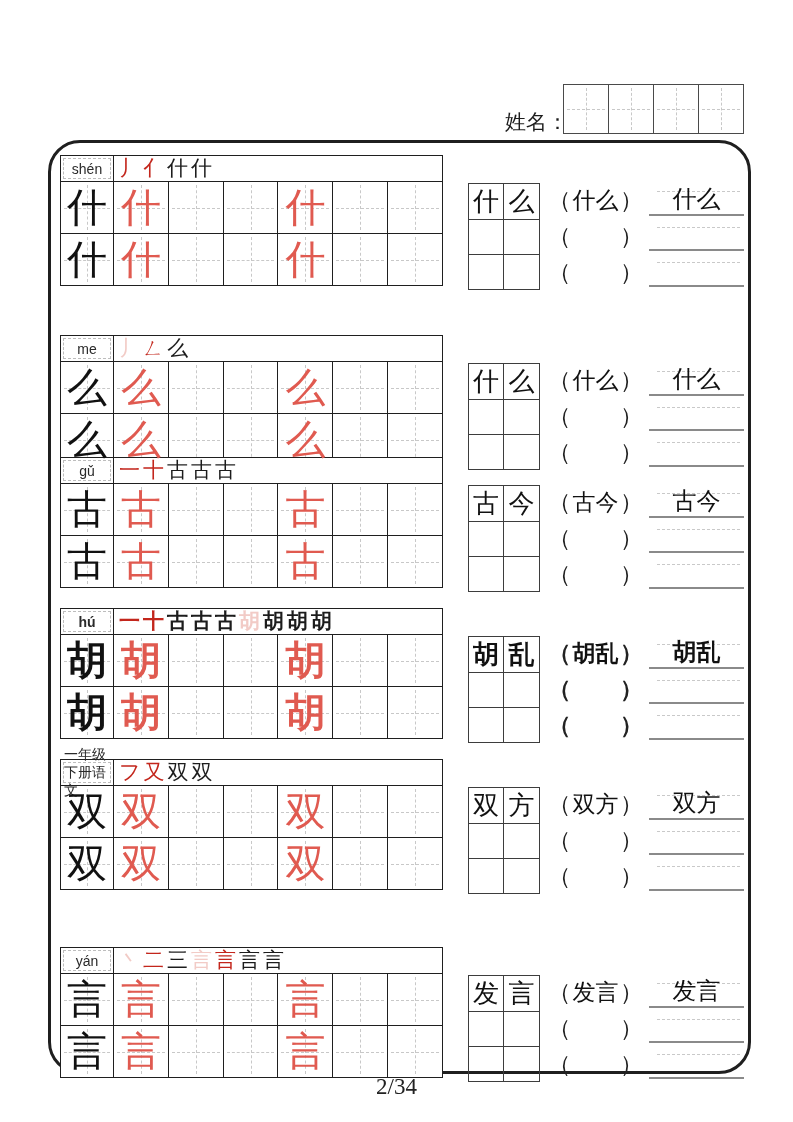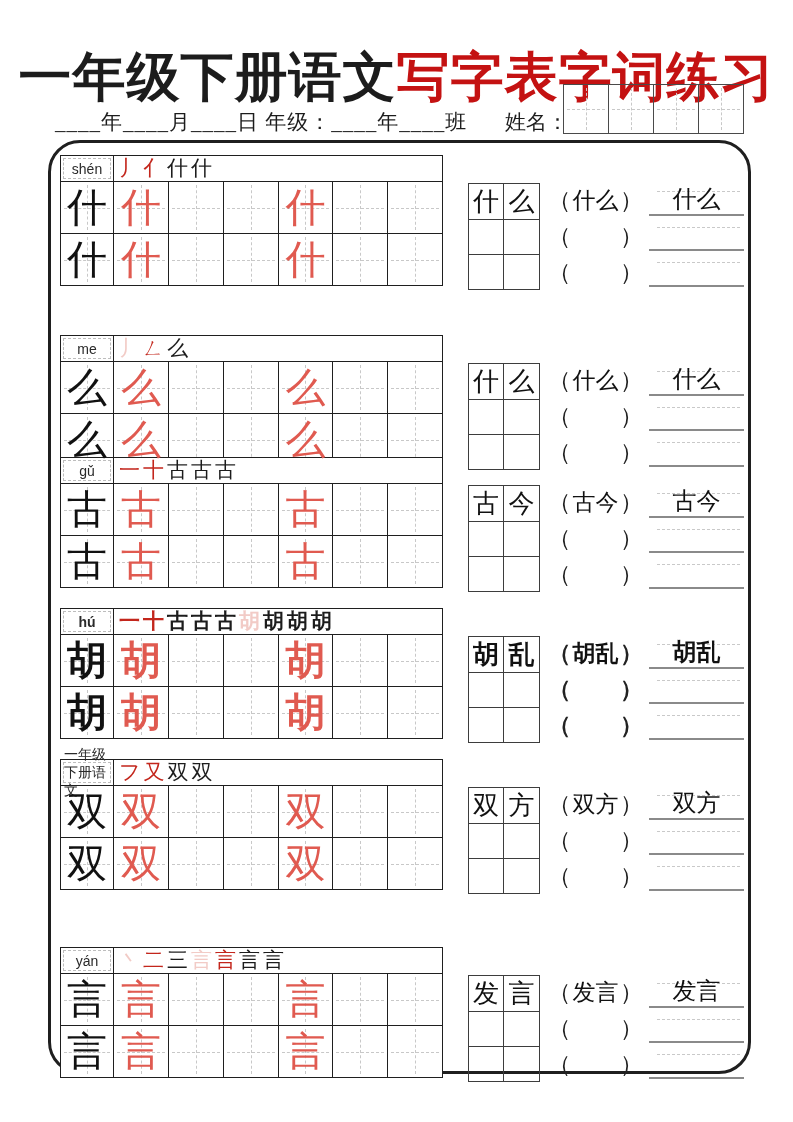--- a/index.html
+++ b/index.html
@@ -21,21 +21,21 @@
   .cross::before{content:"";position:absolute;left:3px;right:3px;top:50%;border-top:1px dashed #c8c8c8;}
   .cross::after{content:"";position:absolute;top:3px;bottom:3px;left:50%;border-left:1px dashed #c8c8c8;}
 
   
   .sheet{position:absolute;left:48px;top:140px;width:697px;height:928px;
          border:3px solid #1f1f1f;border-radius:32px;}
   .section{position:absolute;left:0;width:100%;height:151px;}
 
   
   .ptable{position:absolute;left:9px;top:0;width:381px;border:1.5px solid #1f1f1f;background:#fff;}
-  .prow{display:flex;justify-content:flex-end;}
+  .prow{display:flex;}
   .prow + .prow{border-top:1.2px solid #1f1f1f;}
   .prow.head{height:25px;}
   .prow.practice{height:51px;}
   .pinyin-cell{flex:0 0 52px;border-right:1.2px solid #1f1f1f;position:relative;
                display:flex;align-items:center;justify-content:center;}
   .pinyin-box{position:absolute;left:2px;right:2px;top:2px;bottom:2px;border:1px dashed #bdbdbd;
               display:flex;align-items:center;justify-content:center;
               font-family:"Liberation Sans",sans-serif;font-size:14px;color:#2a2a2a;}
   .stroke-cell{flex:1;display:flex;align-items:center;padding-left:5px;overflow:hidden;}
   .stroke-glyph{font-size:21px;line-height:21px;margin-right:3px;white-space:nowrap;}
@@ -69,23 +69,21 @@
   .lword{position:absolute;left:0;right:0;bottom:4px;text-align:center;font-size:24px;color:#111;z-index:1;}
 
   .footer{position:absolute;top:1074px;left:0;width:100%;text-align:center;
           font-size:23px;color:#222;font-family:"Liberation Serif",serif;}
 </style>
 </head>
 <body>
 
 <div class="page">
 
-  <h1 class="title"><span>一年级下册语文</span><span class="t-red">写字表字词练习</span></h1>
-
-  <div class="meta-date">____年____月____日  年级：____年____班</div>
+
   <div class="meta-name">姓名：</div>
 
   <div class="name-grid">
     <div class="name-cell cross"></div>
     <div class="name-cell cross"></div>
     <div class="name-cell cross"></div>
     <div class="name-cell cross"></div>
   </div>
 
   <main class="sheet">
@@ -628,13 +626,14 @@
                 <i class="dashedline"></i>
                 <span class="lword"></span>
                 <i class="solidline"></i>
               </div>
             </div>
           </div>
         </section>
       </div>
   </main>
 
+  <div class="footer">2/34</div>
 </div>
 
 </body></html>

